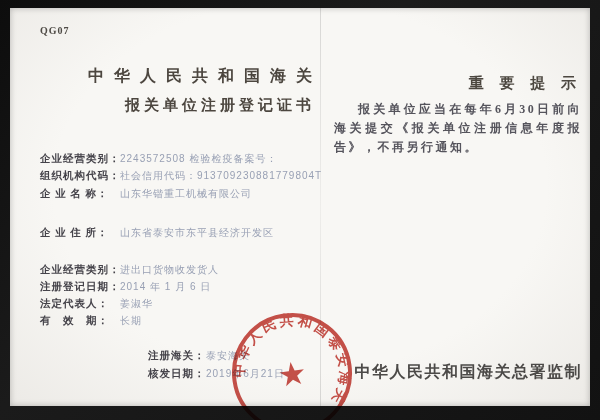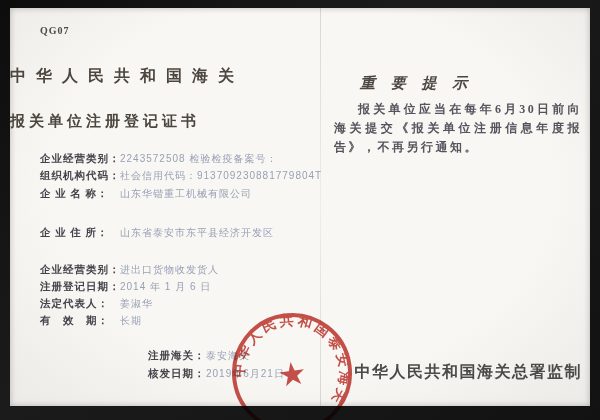--- a/index.html
+++ b/index.html
@@ -17,42 +17,42 @@
   }
   .fold{
     position:absolute;left:310px;top:0;width:1px;height:100%;
     background:linear-gradient(180deg,rgba(120,120,120,.25),rgba(120,120,120,.08),rgba(120,120,120,.25));
   }
   .formcode{
     position:absolute;left:30px;top:17px;
     font-weight:bold;font-size:10px;letter-spacing:1px;color:#4e4a45;
   }
   .title{
-    position:absolute;left:0;top:58px;width:305px;text-align:left;
+    position:absolute;left:0;top:58px;width:305px;text-align:right;
     color:#4c463f;font-weight:bold;
   }
   .title .t1{font-size:16px;letter-spacing:3px;display:block;}
-  .title .t2{font-size:15px;letter-spacing:4px;display:block;margin-top:25px;}
+  .title .t2{font-size:15px;letter-spacing:4px;display:block;margin-top:9px;}
   .row{position:absolute;left:0;width:320px;font-size:10.5px;white-space:nowrap;}
   .row .lbl{
     position:absolute;left:30px;color:#45434a;font-weight:bold;letter-spacing:1px;
   }
   .row .val{
     position:absolute;left:110px;color:#98a0b4;letter-spacing:1px;
     font-family:"Liberation Sans","DejaVu Sans",sans-serif;font-size:10px;
   }
   .r1{top:144px}.r2{top:161px}.r3{top:179px}
   .r4{top:218px}
   .r5{top:255px}.r6{top:272px}.r7{top:289px}.r8{top:306px}
   .r9 .lbl,.r10 .lbl{left:138px;}
   .r9 .val,.r10 .val{left:196px;}
   .r9{top:341px}.r10{top:359px}
   .notice-title{
-    position:absolute;left:350px;top:66px;width:240px;text-align:left;
-    font-size:15px;font-weight:bold;letter-spacing:6px;color:#4c4740;font-style:italic;
+    position:absolute;left:332px;top:66px;width:240px;text-align:right;
+    font-size:15px;font-weight:bold;letter-spacing:6px;color:#4c4740;
   }
   .notice-body{
     position:absolute;left:324px;top:92px;width:248px;
     font-size:12px;line-height:19px;letter-spacing:2.5px;color:#55545c;
     text-indent:2em;font-weight:bold;text-align:justify;
   }
   .footer{
     position:absolute;left:330px;top:354px;width:242px;text-align:right;
     font-size:16px;letter-spacing:1.5px;color:#4c4a48;font-weight:bold;
   }

